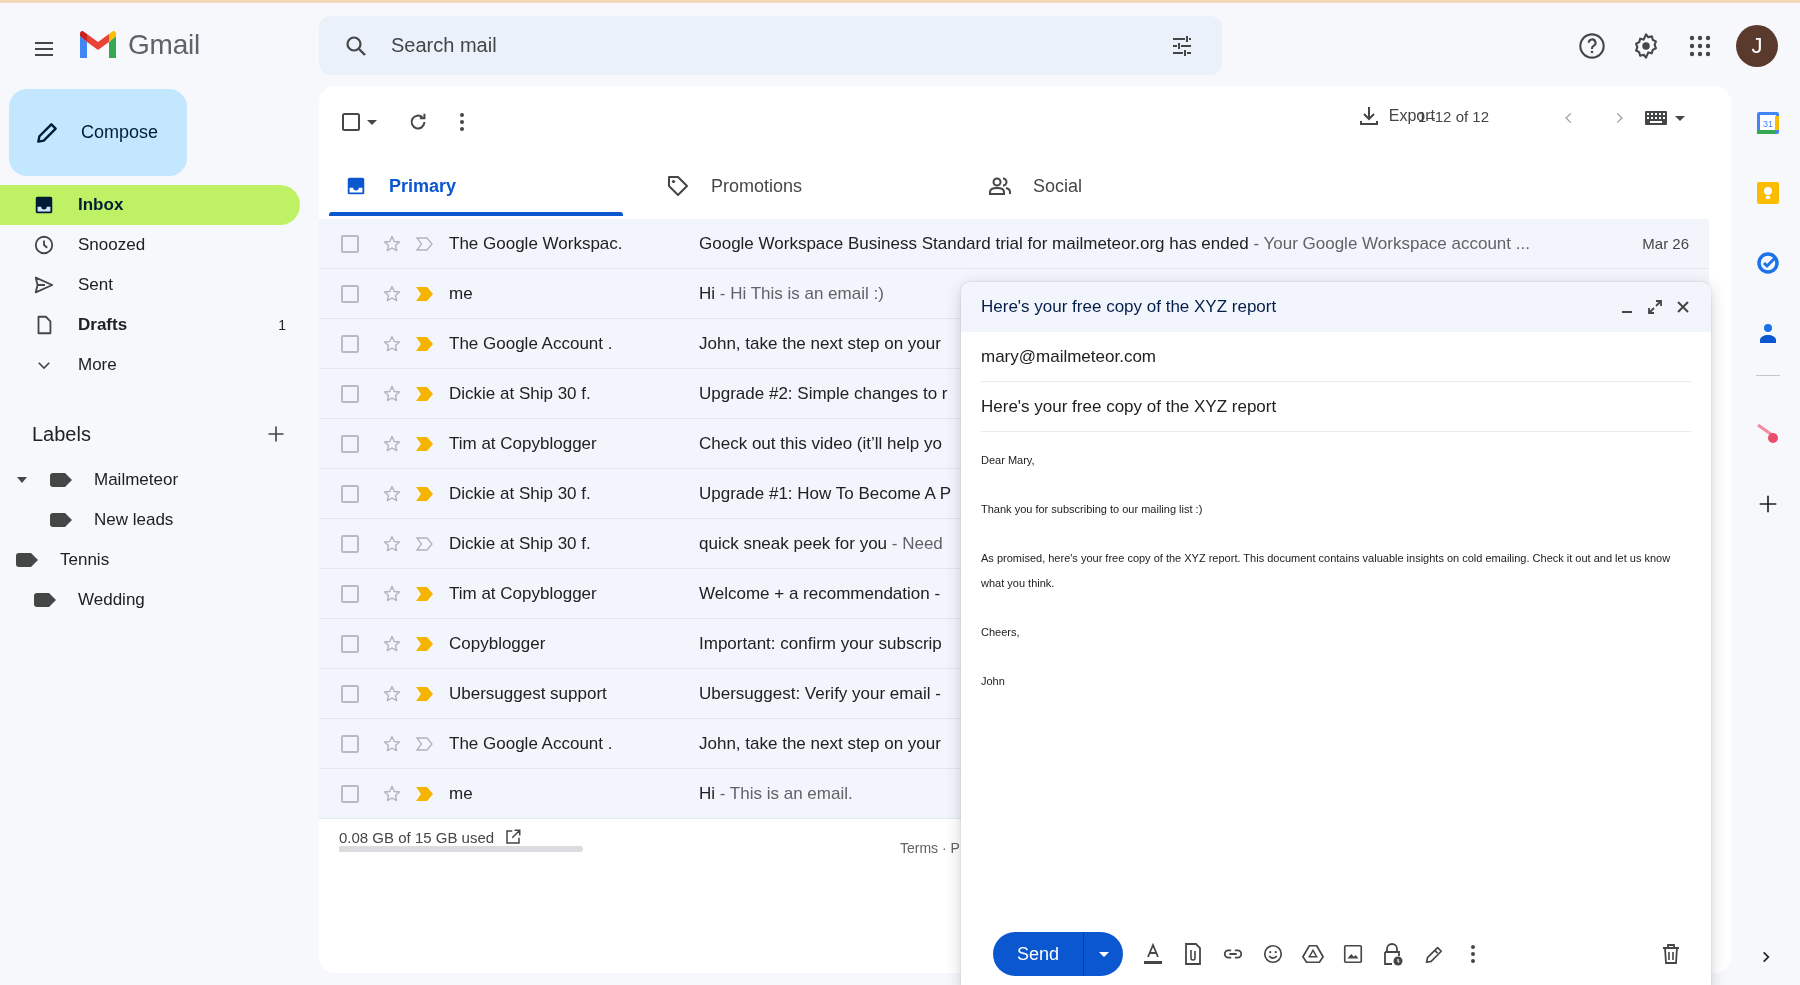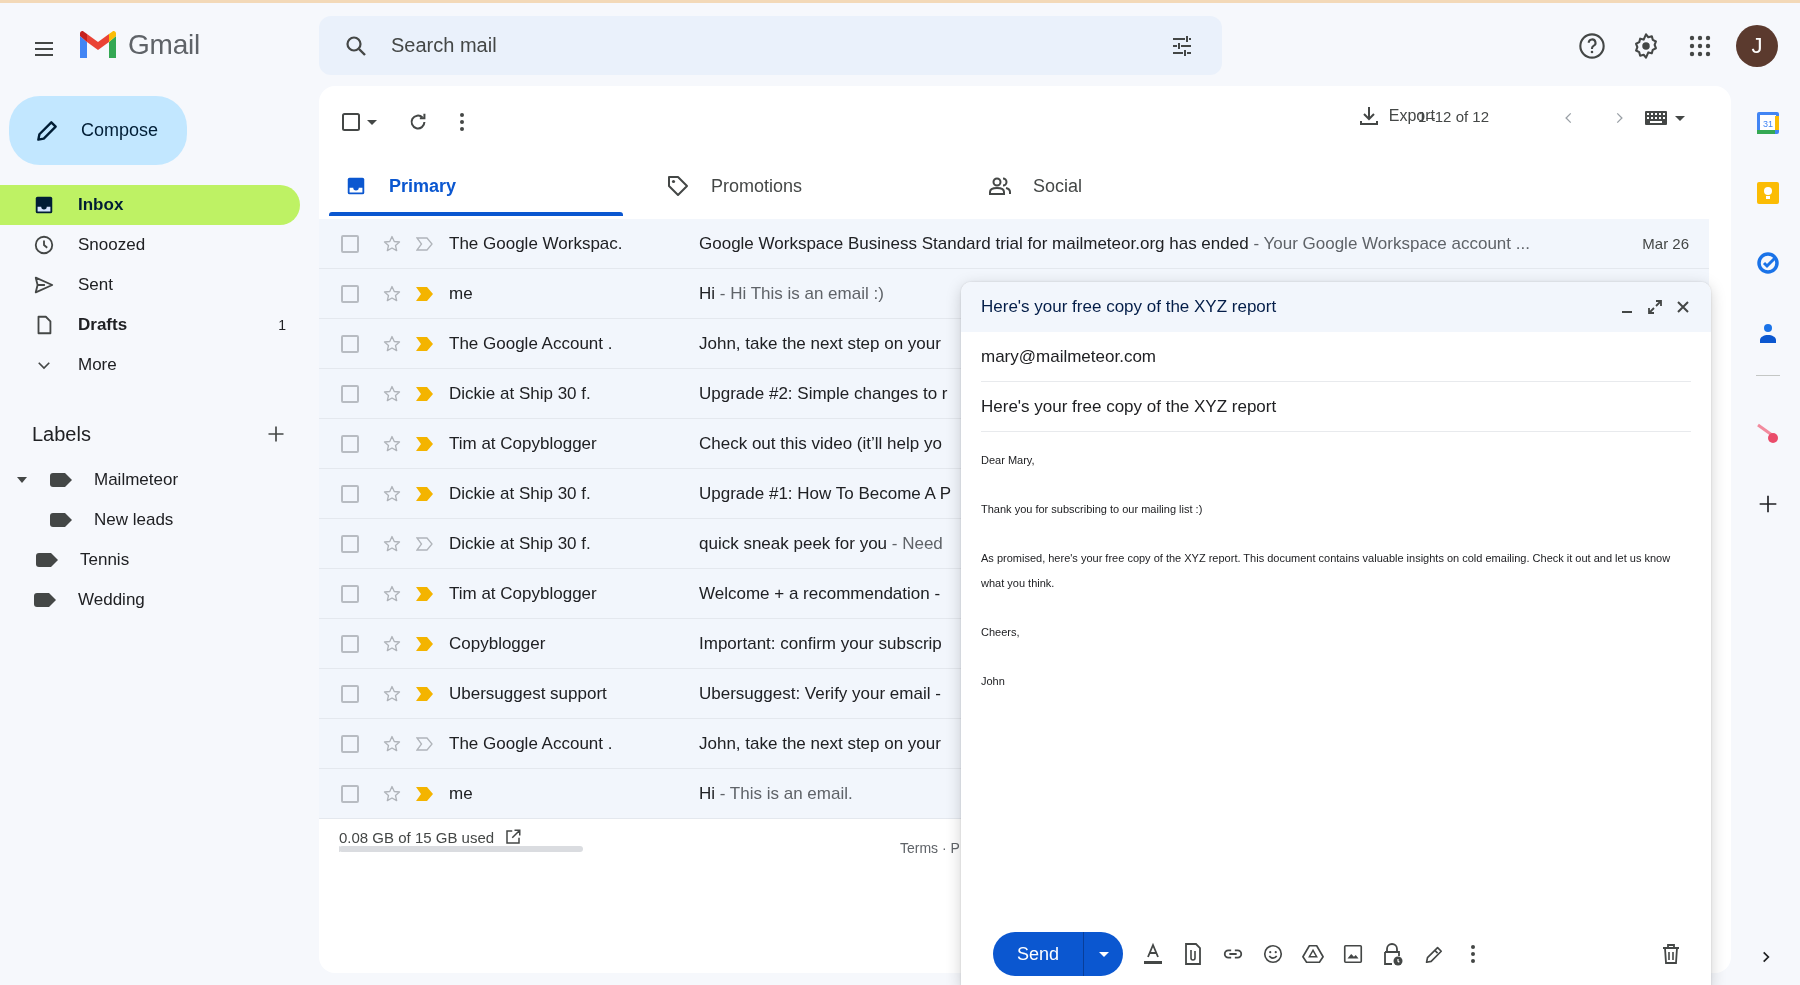--- a/index.html
+++ b/index.html
@@ -24,22 +24,22 @@
   .search .s-icon { margin-left: 22px; width: 30px; height: 30px; display:flex; align-items:center; justify-content:center; cursor:pointer; }
   .search .s-input { margin-left: 20px; font-size: 20px; color: #a16207; flex: 1; border: none; background: transparent; outline: none; font-family: "Liberation Sans", sans-serif; }
   .search .s-input::placeholder { color: #444746; }
   .search .filter { margin-right: 24px; width: 32px; height: 32px; display:flex; align-items:center; justify-content:center; cursor:pointer; }
   .hdr-icons { position: absolute; top: 22px; right: 0; display: flex; align-items: center; }
   .hdr-btn { width: 40px; height: 40px; display:flex; align-items:center; justify-content:center; cursor:pointer; }
   .avatar { width: 42px; height: 42px; border-radius: 50%; background: #5b3a2e; color: #fff; font-size: 22px; display:flex; align-items:center; justify-content:center; cursor:pointer; }
 
   
   .compose-btn {
-    position: absolute; left: 9px; top: 93px; width: 178px; height: 69px;
-    background: #c2e7ff; border-radius: 31px; display: flex; align-items: center; cursor: pointer;
+    position: absolute; left: 9px; top: 86px; width: 178px; height: 87px;
+    background: #c2e7ff; border-radius: 18px; display: flex; align-items: center; cursor: pointer;
   }
   .compose-btn .pen { margin-left: 22px; width: 32px; height: 32px; display:flex; align-items:center; justify-content:center;}
   .compose-btn span.lbl { margin-left: 18px; font-size: 18px; color: #001d35; font-weight: 500; }
   .nav { position: absolute; left: 0; top: 182px; width: 300px; }
   .nav-item { height: 40px; display: flex; align-items: center; padding-left: 32px; border-radius: 0 20px 20px 0; cursor: pointer; font-size: 17px; color: #202124; width: 300px; }
   .nav-item.active { background: #bef264; font-weight: 700; color: #001d35; }
   .nav-item.bold { font-weight: 700; }
   .nav-item .ic { width: 24px; height: 24px; display:flex; align-items:center; justify-content:center; }
   .nav-item .nl { margin-left: 22px; flex: 1; }
   .nav-item .cnt { margin-right: 14px; font-size: 14px; font-weight: 400; color: #202124; }
@@ -267,21 +267,21 @@
         <path d="M0 3a3 3 0 0 1 3-3h12l7 7-7 7H3a3 3 0 0 1-3-3z" fill="#444746"></path>
       </svg>
     <span class="ll">Mailmeteor</span>
   </div>
   <div class="label-item" style="padding-left:50px;">
     <svg class="tag" viewBox="0 0 22 14">
         <path d="M0 3a3 3 0 0 1 3-3h12l7 7-7 7H3a3 3 0 0 1-3-3z" fill="#444746"></path>
       </svg>
     <span class="ll">New leads</span>
   </div>
-  <div class="label-item" style="padding-left:36px;">
+  <div class="label-item" style="padding-left:16px;">
     <svg class="tag" viewBox="0 0 22 14">
         <path d="M0 3a3 3 0 0 1 3-3h12l7 7-7 7H3a3 3 0 0 1-3-3z" fill="#444746"></path>
       </svg>
     <span class="ll">Tennis</span>
   </div>
   <div class="label-item" style="padding-left:34px;">
     <svg class="tag" viewBox="0 0 22 14">
         <path d="M0 3a3 3 0 0 1 3-3h12l7 7-7 7H3a3 3 0 0 1-3-3z" fill="#444746"></path>
       </svg>
     <span class="ll">Wedding</span>

